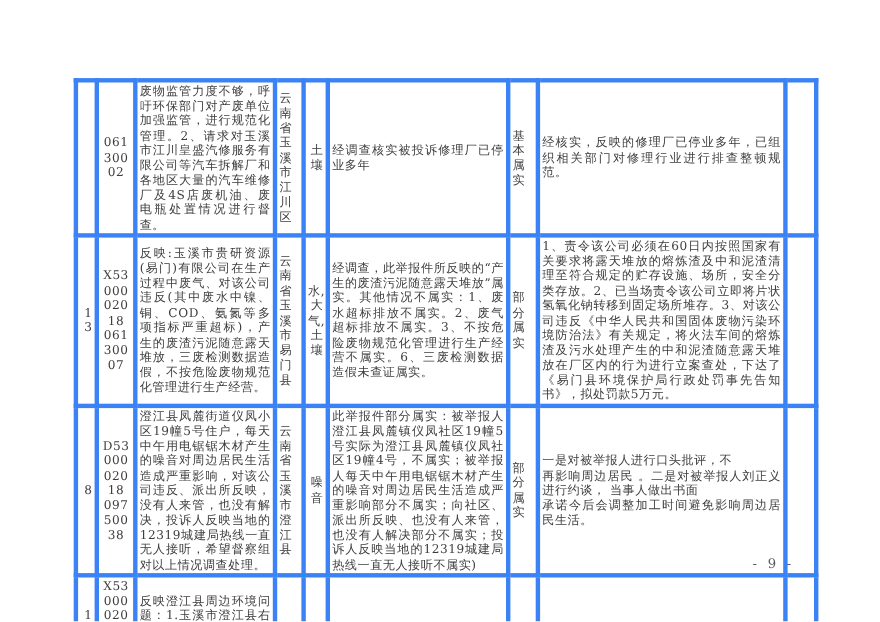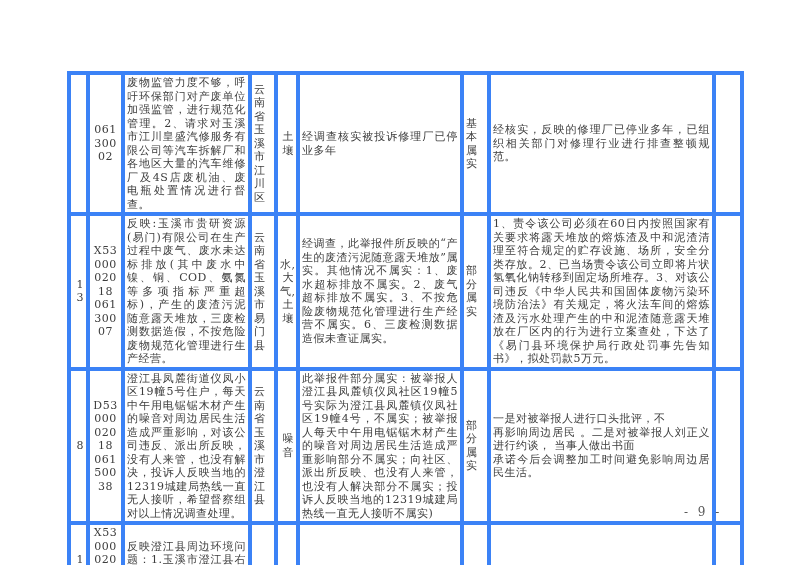--- a/index.html
+++ b/index.html
@@ -80,33 +80,33 @@
         <td class="c-verdict">基本属实</td>
         <td class="t-just">经核实，反映的修理厂已停业多年，已组织相关部门对修理行业进行排查整顿规范。</td>
         <td class="c-remark"></td>
       </tr>
       <tr class="r-13">
         <td class="c-no">13</td>
         <td class="c-id pre">X53000
 02018
 061300
 07</td>
-        <td class="t-just">反映:玉溪市贵研资源(易门)有限公司在生产过程中废气、废水未达标排放(其中废水中镍、铜、COD、氨氮等多项指标严重超标)，产生的废渣污泥随意露天堆放，三废检测数据造假，不按危险废物规范化管理进行生产经营。</td>
+        <td class="t-just">反映:玉溪市贵研资源(易门)有限公司在生产过程中废气、对该公司违反(其中废水中镍、铜、COD、氨氮等多项指标严重超标)，产生的废渣污泥随意露天堆放，三废检测数据造假，不按危险废物规范化管理进行生产经营。</td>
         <td class="c-region">云南省玉溪市易门县</td>
         <td class="c-type">水,大气,土壤</td>
         <td class="t-just vtop">经调查，此举报件所反映的“产生的废渣污泥随意露天堆放”属实。其他情况不属实：1、废水超标排放不属实。2、废气超标排放不属实。3、不按危险废物规范化管理进行生产经营不属实。6、三废检测数据造假未查证属实。</td>
         <td class="c-verdict">部分属实</td>
         <td class="t-just vtop">1、责令该公司必须在60日内按照国家有关要求将露天堆放的熔炼渣及中和泥渣清理至符合规定的贮存设施、场所，安全分类存放。2、已当场责令该公司立即将片状氢氧化钠转移到固定场所堆存。3、对该公司违反《中华人民共和国固体废物污染环境防治法》有关规定，将火法车间的熔炼渣及污水处理产生的中和泥渣随意露天堆放在厂区内的行为进行立案查处，下达了《易门县环境保护局行政处罚事先告知书》，拟处罚款5万元。</td>
         <td class="c-remark"></td>
       </tr>
       <tr class="r-14">
         <td class="c-no">8</td>
         <td class="c-id pre">D53000
 02018
-061500
+097500
 38</td>
         <td class="t-just vtop">澄江县凤麓街道仪凤小区19幢5号住户，每天中午用电锯锯木材产生的噪音对周边居民生活造成严重影响，对该公司违反、派出所反映，没有人来管，也没有解决，投诉人反映当地的12319城建局热线一直无人接听，希望督察组对以上情况调查处理。</td>
         <td class="c-region">云南省玉溪市澄江县</td>
         <td class="c-type">噪音</td>
         <td class="t-just vtop">此举报件部分属实：被举报人澄江县凤麓镇仪凤社区19幢5号实际为澄江县凤麓镇仪凤社区19幢4号，不属实；被举报人每天中午用电锯锯木材产生的噪音对周边居民生活造成严重影响部分不属实；向社区、派出所反映、也没有人来管，也没有人解决部分不属实；投诉人反映当地的12319城建局热线一直无人接听不属实)</td>
         <td class="c-verdict">部分属实</td>
         <td class="t-just pre">一是对被举报人进行口头批评，不
 再影响周边居民 。二是对被举报人刘正义进行约谈， 当事人做出书面
 承诺今后会调整加工时间避免影响周边居民生活。</td>
         <td class="c-remark"></td>

